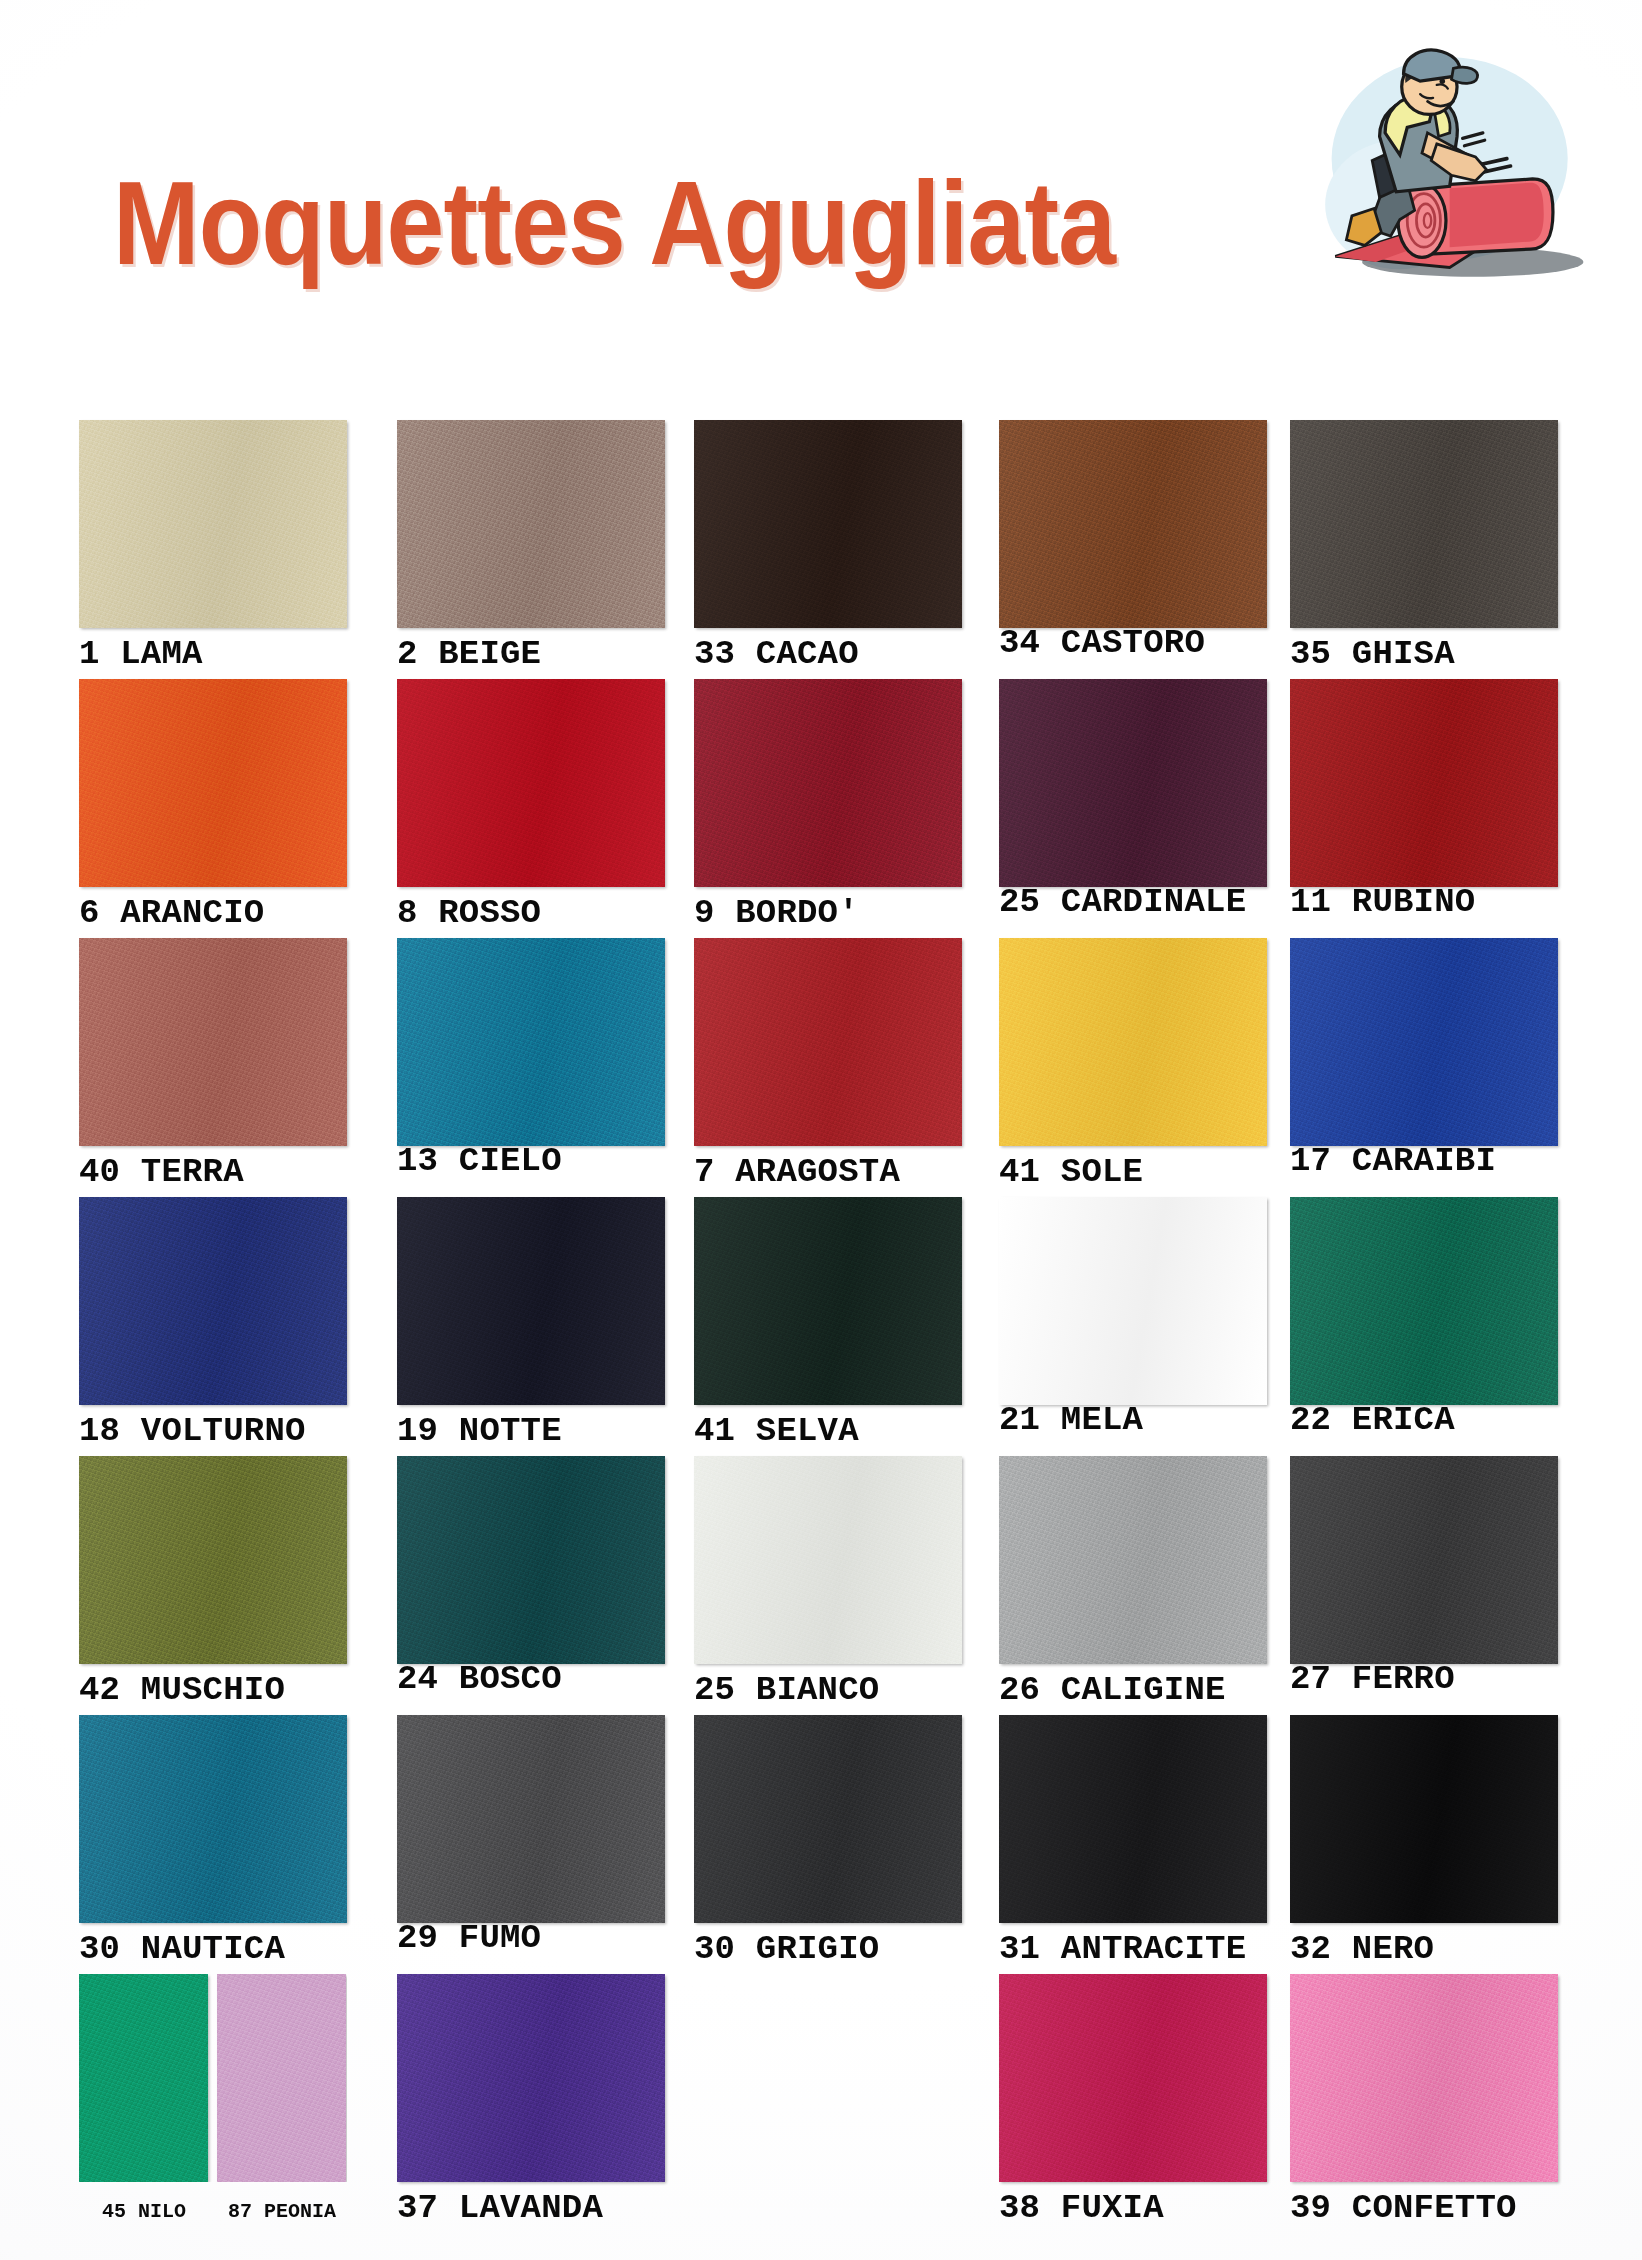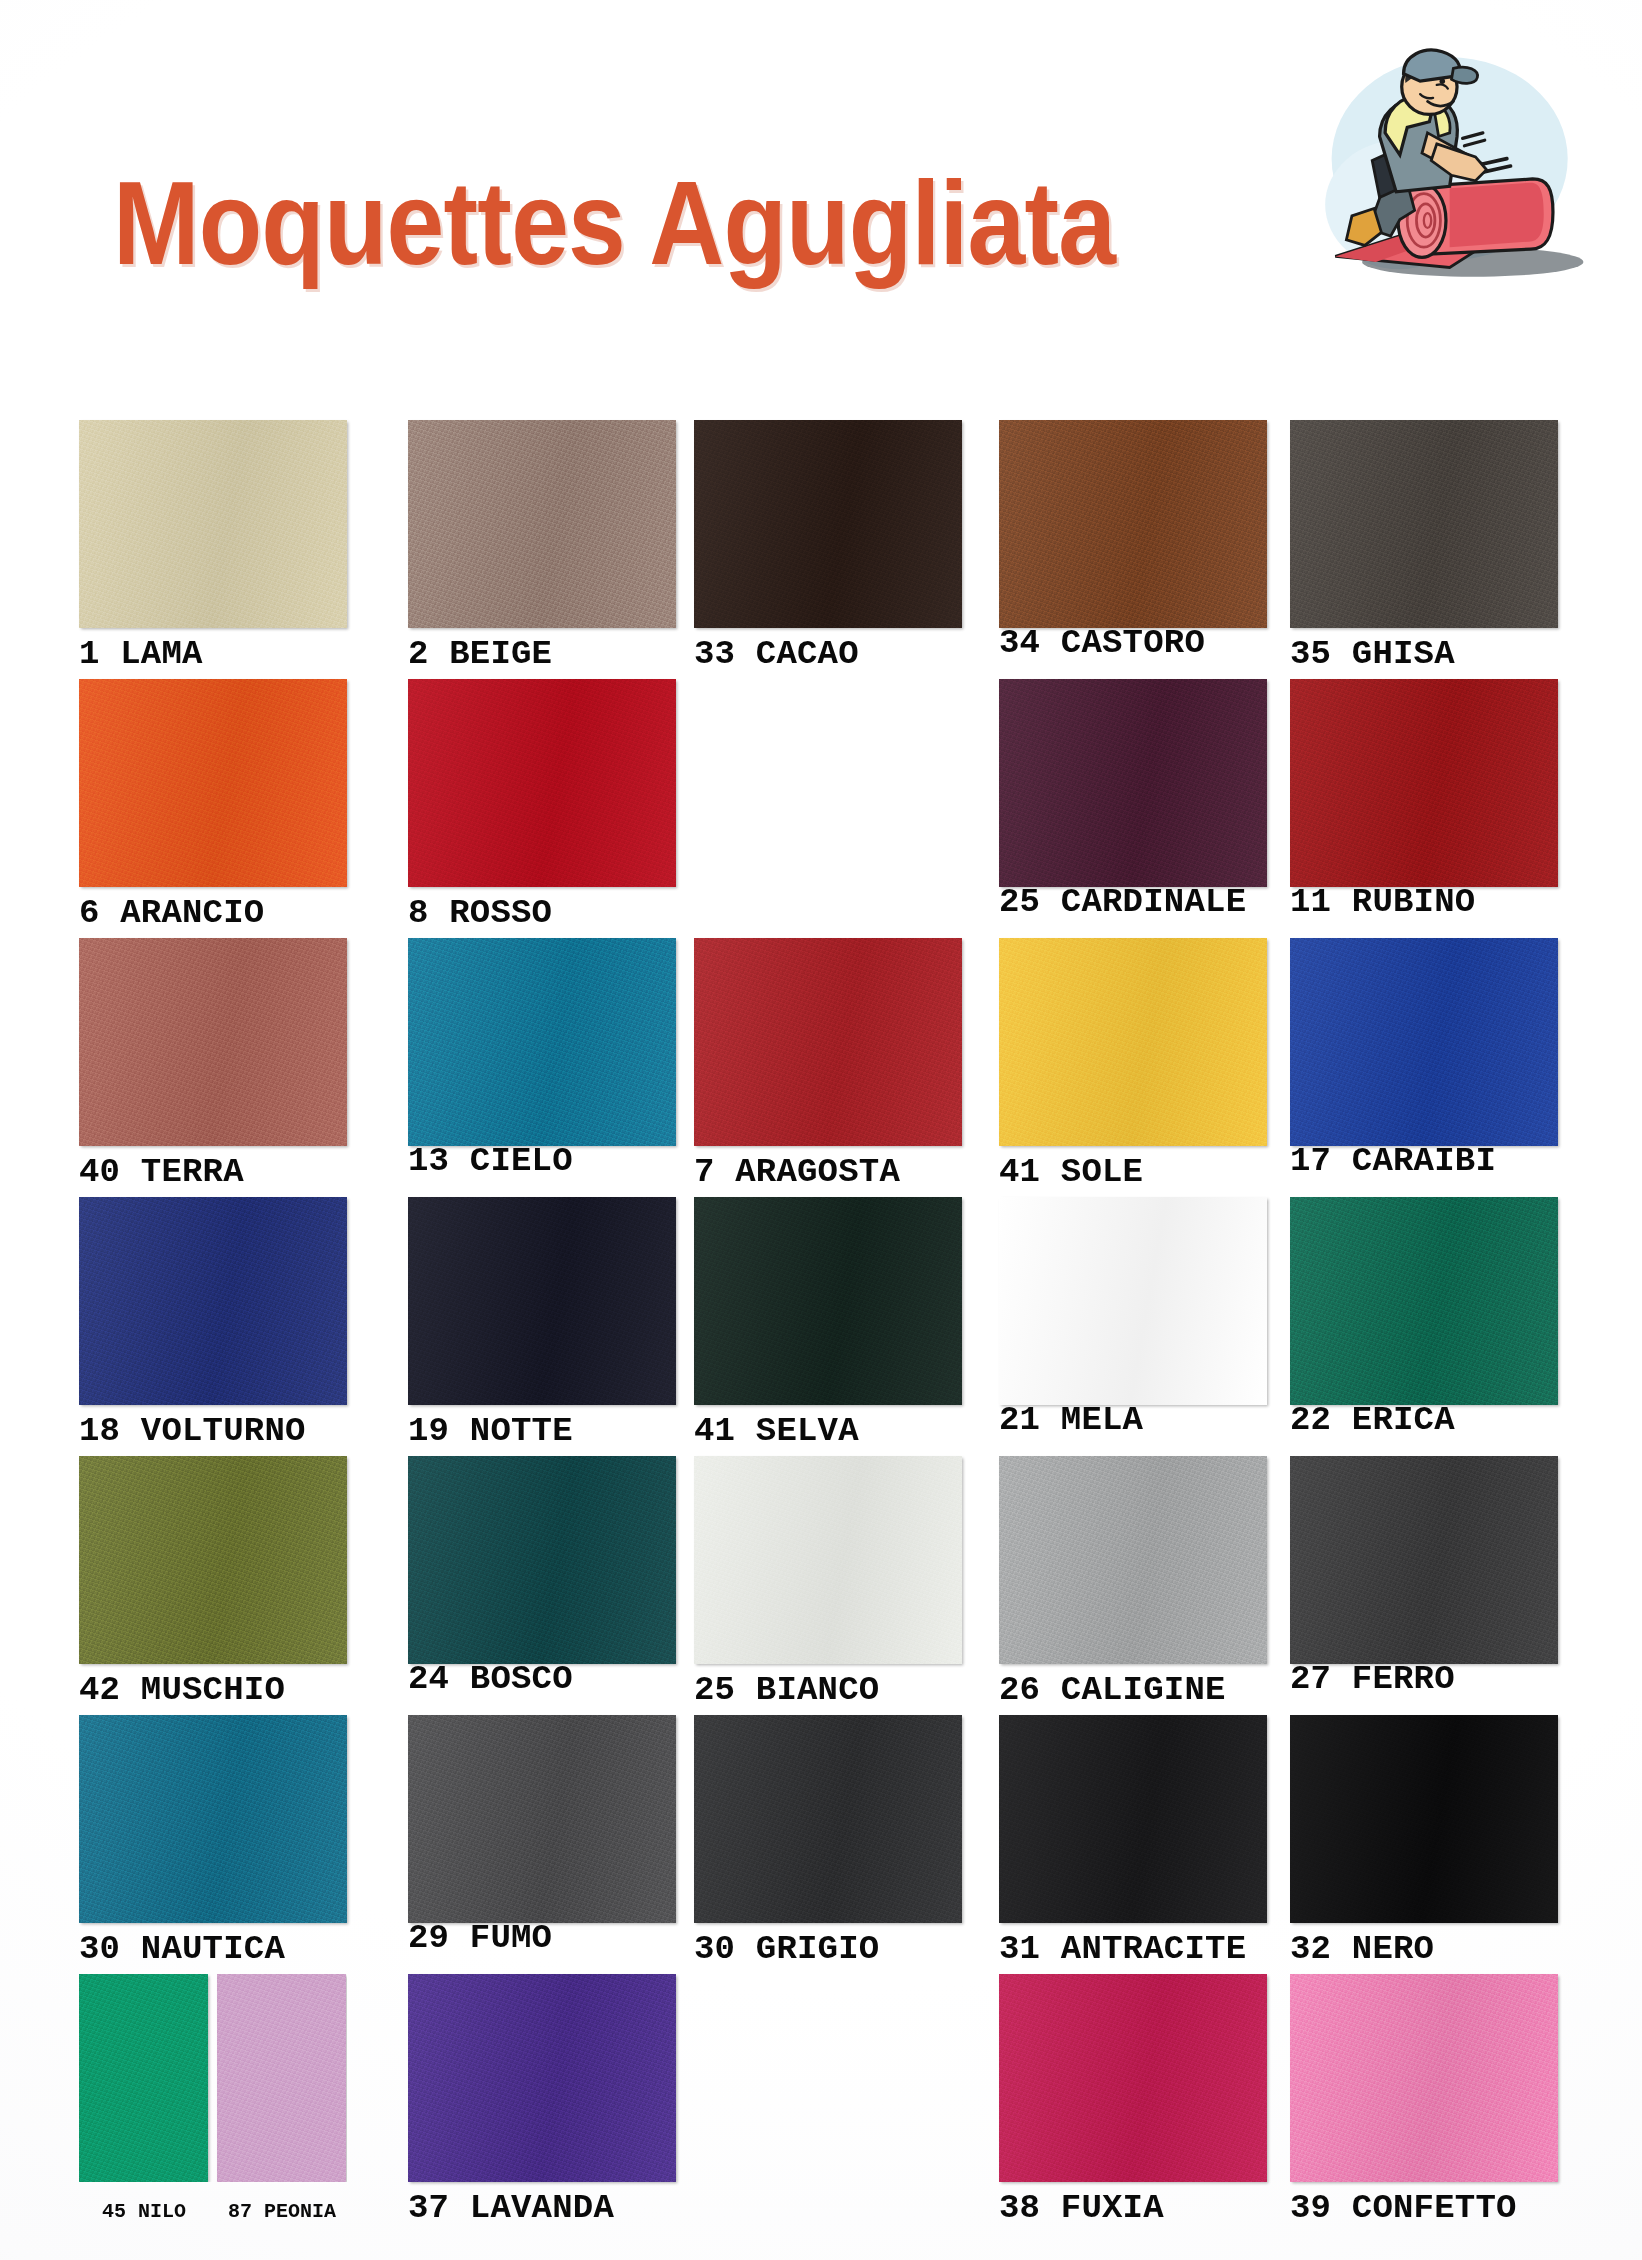--- a/index.html
+++ b/index.html
@@ -67,21 +67,21 @@
     position: relative;
     height: 259px;
     width: 1643px;
   }
   .cell {
     position: absolute;
     top: 0;
     width: 268px;
   }
   .cell.c0 { left: 79px; }
-  .cell.c1 { left: 408px; }
+  .cell.c1 { left: 397px; }
   .cell.c2 { left: 694px; }
   .cell.c3 { left: 999px; }
   .cell.c4 { left: 1290px; }
 
   .swatch {
     position: relative;
     width: 268px;
     height: 208px;
     box-shadow: 1.8px 1.8px 2.8px rgba(0,0,0,0.30);
     overflow: hidden;
@@ -245,20 +245,24 @@
 
     <div class="row">
       <div class="cell c0">
         <div class="swatch" style="background-color: rgb(232, 84, 27);"></div>
         <div class="caption">6 ARANCIO</div>
       </div>
       <div class="cell c1">
         <div class="swatch" style="background-color: rgb(186, 12, 28);"></div>
         <div class="caption">8 ROSSO</div>
       </div>
+      <div class="cell c2">
+        <div class="swatch" style="background-color: rgb(142, 21, 38);"></div>
+        <div class="caption">9 BORDO'</div>
+      </div>
       <div class="cell c3">
         <div class="swatch" style="background-color: rgb(74, 27, 51);"></div>
         <div class="caption raised">25 CARDINALE</div>
       </div>
       <div class="cell c4">
         <div class="swatch" style="background-color: rgb(158, 20, 23);"></div>
         <div class="caption raised">11 RUBINO</div>
       </div>
     </div>
 

